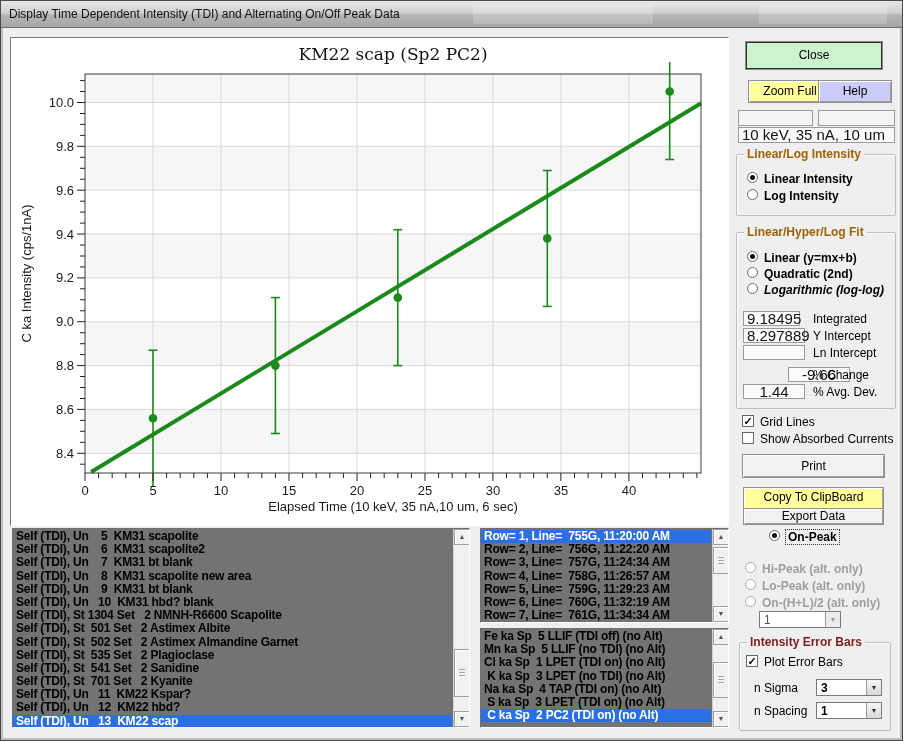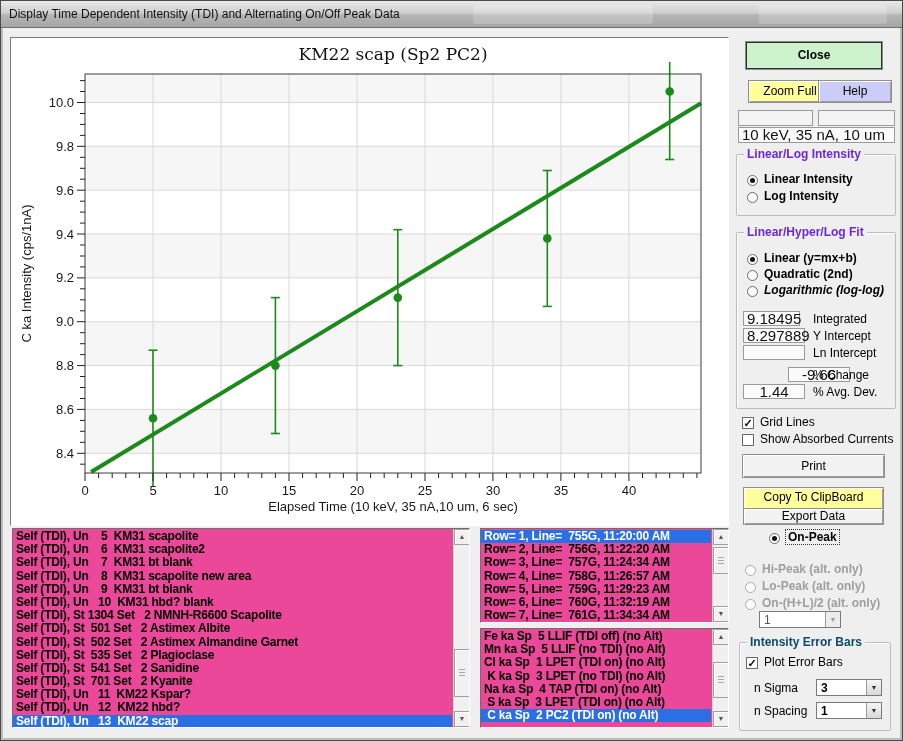--- a/index.html
+++ b/index.html
@@ -18,21 +18,21 @@
   .titlebar .title{
     position:absolute;left:8px;top:6px;font-size:12px;color:#111;
   }
   .ghost{position:absolute;background:rgba(255,255,255,0.20);border-radius:2px;}
   .chart-panel{
     position:absolute;left:9px;top:36px;width:719px;height:489px;
     background:#ffffff;border:1px solid;border-color:#7b7b7b #ffffff #ffffff #7b7b7b;
   }
   
   .listbox{
-    position:absolute;background:#ec4899;
+    position:absolute;background:#737373;
     border:1px solid;border-color:#6f6f6f #ffffff #ffffff #6f6f6f;
     overflow:hidden;
     padding-left:17px;
   }
   .listbox .rows{position:absolute;left:0;top:1px;right:17px;bottom:0;}
   .lrow{
     height:13.2px;line-height:13.2px;white-space:pre;
     font-weight:bold;font-size:12px;color:#000;padding-left:3px;
     letter-spacing:-0.2px;overflow:hidden;
   }
@@ -54,40 +54,40 @@
     content:"";position:absolute;left:4px;right:4px;top:50%;margin-top:-4px;height:8px;
     background:repeating-linear-gradient(to bottom,#a6a6a6 0 1px,transparent 1px 3px);
   }
   
   .btn{
     position:absolute;text-align:center;font-size:12px;color:#000;cursor:default;
     border:1px solid #8e8e8e;
     box-shadow:inset 1px 1px 0 #ffffff,inset -1px -1px 0 #9f9f9f;
     background:#f2f2f2;
   }
-  .btn.close{background:#cdf3cd;border:1px solid #2e2e2e;font-weight:bold;box-shadow:0 0 0 1px #8b8b8b;}
+  .btn.close{background:#cdf3cd;border:1px solid #2e2e2e;font-weight:normal;box-shadow:0 0 0 1px #8b8b8b;}
   .btn.yellow{background:#ffff9b;}
   .btn.lav{background:#ccccf8;}
   .mini-box{position:absolute;background:#f4f4f4;border:1px solid #9a9a9a;}
   .flat-field{
     position:absolute;background:#fbfbfb;border:1px solid #9a9a9a;
     font-size:15px;line-height:14px;padding-left:3px;color:#111;white-space:pre;
   }
   
   .group{
     position:absolute;border:1px solid #bdbdbd;border-radius:2px;
     box-shadow:inset 1px 1px 0 #ffffff;
   }
   .group .gtitle{
     position:absolute;top:-8px;left:7px;background:#efefef;padding:0 3px;
-    font-size:12px;font-weight:bold;color:#6d28d9;white-space:nowrap;
-  }
-  .group .gtitle.blue{color:#0c4a6e;}
-  
-  .ctl-row{position:absolute;display:flex;align-items:flex-end;white-space:nowrap;}
+    font-size:12px;font-weight:bold;color:#a16207;white-space:nowrap;
+  }
+  .group .gtitle.blue{color:#7f1d1d;}
+  
+  .ctl-row{position:absolute;display:flex;align-items:flex-start;white-space:nowrap;}
   .rb{
     width:11px;height:11px;border-radius:50%;background:#fff;border:1px solid #6a6a6a;
     margin-right:6px;position:relative;flex:0 0 auto;
   }
   .rb .dot{position:absolute;left:2px;top:2px;width:5px;height:5px;border-radius:50%;background:#111;}
   .ctl-row.disabled .rb{border-color:#ababab;}
   .ctl-row .rlbl{font-size:12px;font-weight:bold;color:#000;}
   .ctl-row.disabled .rlbl{color:#9e9e9e;}
   .ctl-row .rlbl.focus{outline:1px dotted #333;padding:0 2px;}
   .cb{

